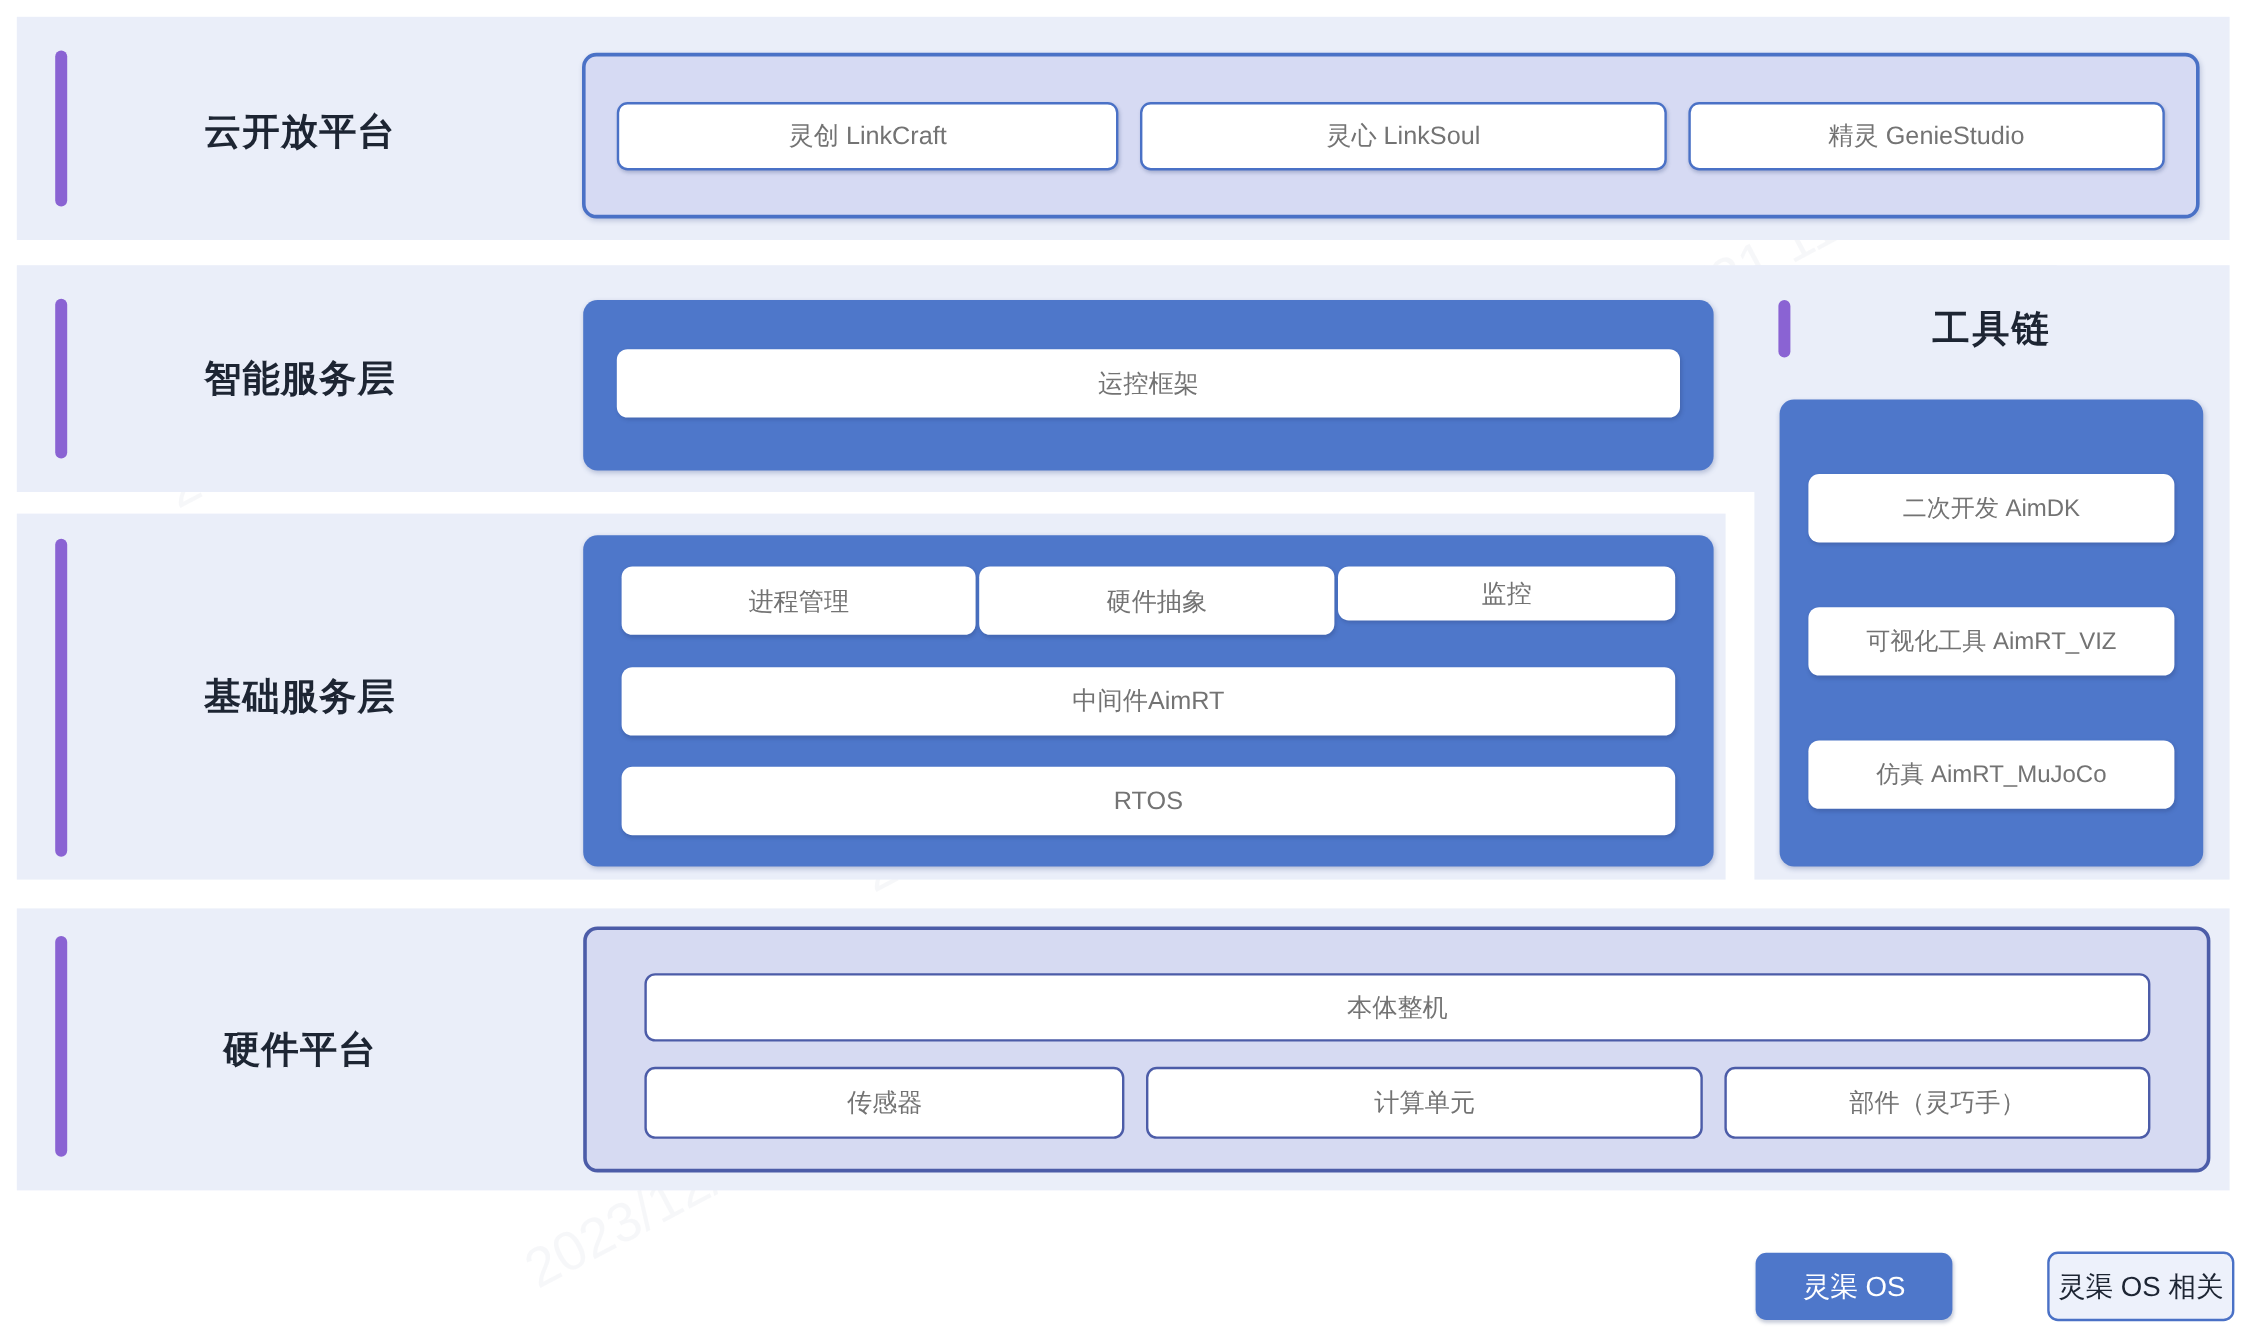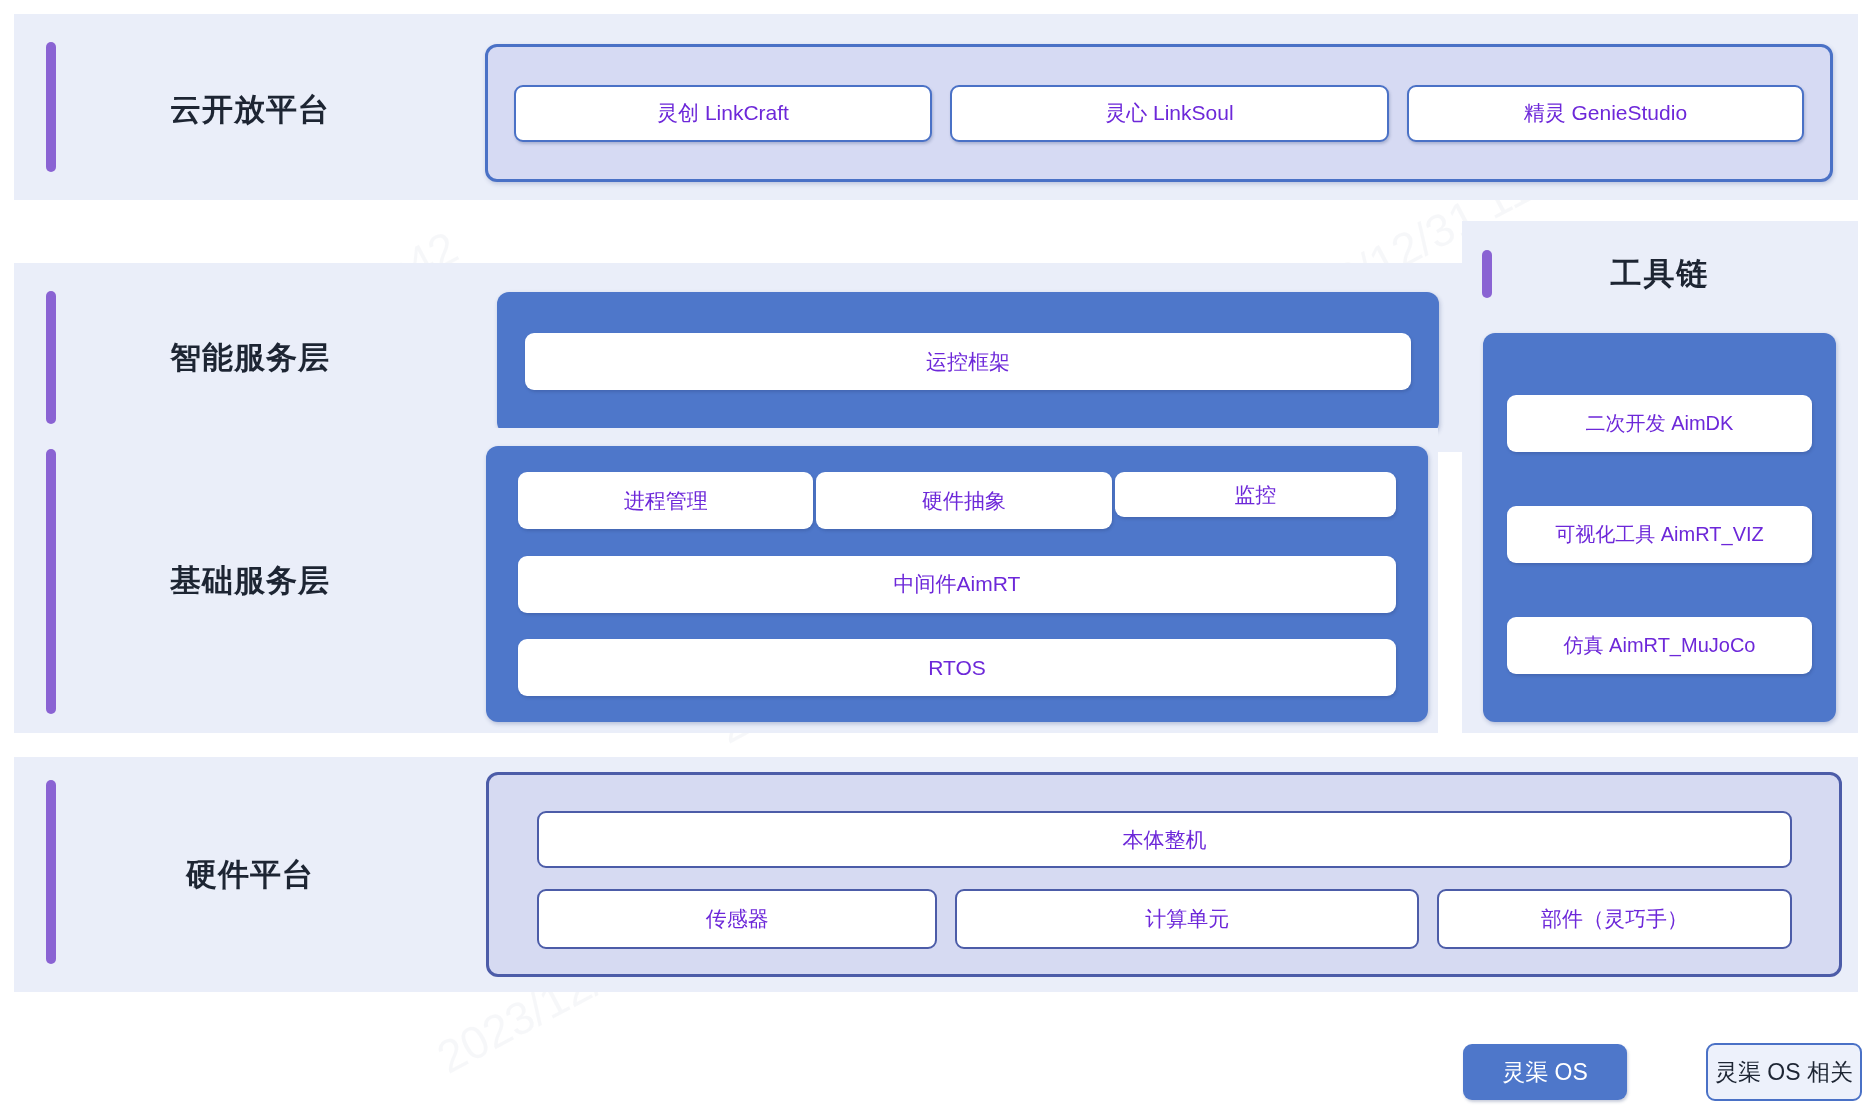--- a/index.html
+++ b/index.html
@@ -21,21 +21,21 @@
     position:absolute;background:#4e77ca;border-radius:12px;box-sizing:border-box;
     box-shadow:1px 2px 4px rgba(60,80,140,0.3);
   }
   .panel-hw{
     position:absolute;background:#d6daf2;border:3px solid #4c5ca8;border-radius:12px;
     box-sizing:border-box;
   }
   .wbox{
     background:#ffffff;border-radius:9px;box-sizing:border-box;
     display:flex;align-items:center;justify-content:center;
-    font-size:21px;color:#6d28d9;white-space:nowrap;
+    font-size:21px;color:#737373;white-space:nowrap;
     box-shadow:1px 2px 3px rgba(40,60,110,0.25);
   }
   .wbox.bordered{border:2.5px solid #4a71c6;}
   .wbox.hw-border{border:2.5px solid #4c5ca8;box-shadow:none;}
   .flexrow{display:flex;}
   .legend-filled{
     position:absolute;background:#4e77ca;border-radius:9px;
     display:flex;align-items:center;justify-content:center;
     color:#ffffff;font-size:23px;box-shadow:1px 2px 3px rgba(40,60,110,0.25);
   }
@@ -62,24 +62,24 @@
   <div class="band" style="left:14px;top:14px;width:1844px;height:186px;">
     <div class="accent-bar" style="left:32px;top:28px;height:130px;"></div>
     <div class="row-label" style="top:0;height:192px;">云开放平台</div>
     <div class="panel-lavender" style="left:471px;top:30px;width:1348px;height:138px;padding:38px 26px;display:flex;gap:18px;align-items:center;">
       <div class="wbox bordered" style="flex:1;height:57px;">灵创 LinkCraft</div>
       <div class="wbox bordered" style="flex:1.05;height:57px;">灵心 LinkSoul</div>
       <div class="wbox bordered" style="flex:0.95;height:57px;">精灵 GenieStudio</div>
     </div>
   </div>
 
-  <div class="band" style="left:14px;top:221px;width:1700px;height:189px;margin-top:42px;">
+  <div class="band" style="left:14px;top:221px;width:1700px;height:189px;">
     <div class="accent-bar" style="left:32px;top:28px;height:133px;"></div>
     <div class="row-label" style="top:0;height:189px;">智能服务层</div>
-    <div class="panel-blue" style="left:483px;top:29px;width:942px;height:142px;padding:41px 28px;">
+    <div class="panel-blue" style="left:472px;top:29px;width:942px;height:142px;padding:41px 28px;">
       <div class="wbox" style="height:57px;">运控框架</div>
     </div>
   </div>
 
   <div class="band" style="left:14px;top:428px;width:1424px;height:305px;">
     <div class="accent-bar" style="left:32px;top:21px;height:265px;"></div>
     <div class="row-label" style="top:0;height:305px;">基础服务层</div>
     <div class="panel-blue" style="left:472px;top:18px;width:942px;height:276px;padding:26px 32px;display:flex;flex-direction:column;justify-content:space-between;">
       <div class="flexrow" style="gap:3px;">
         <div class="wbox" style="flex:1.05;height:57px;">进程管理</div>

